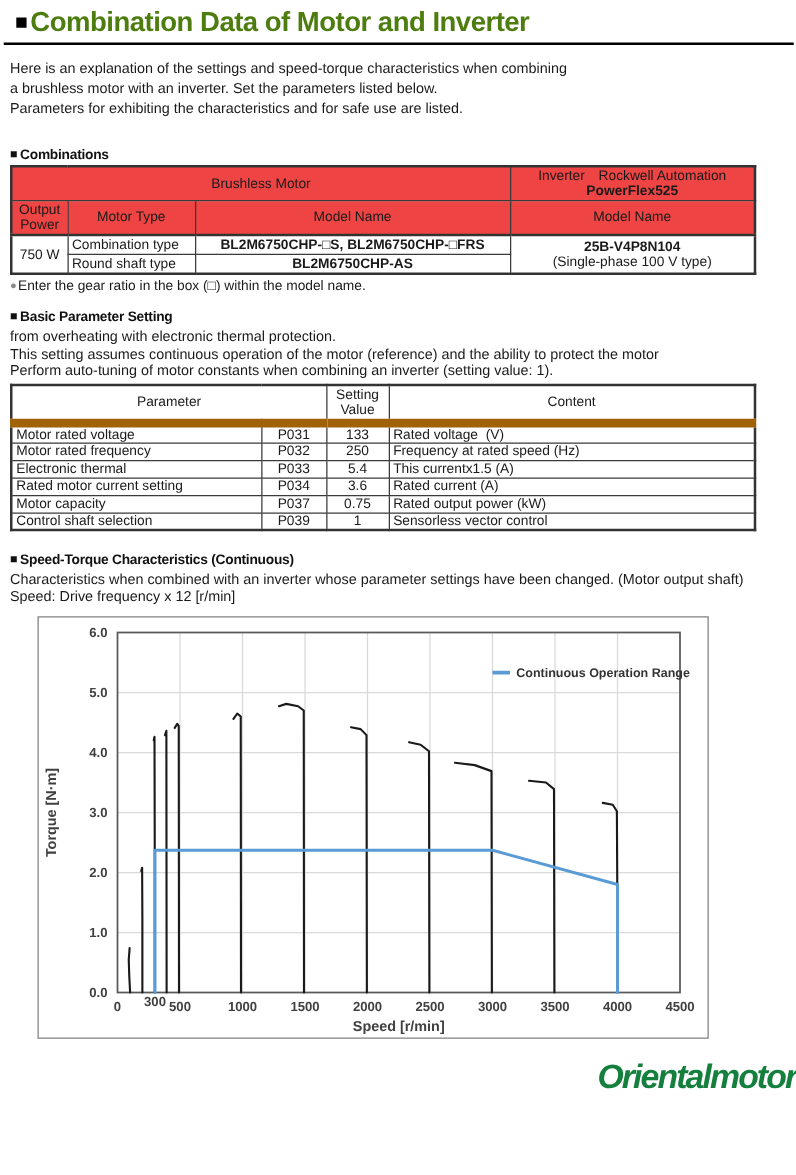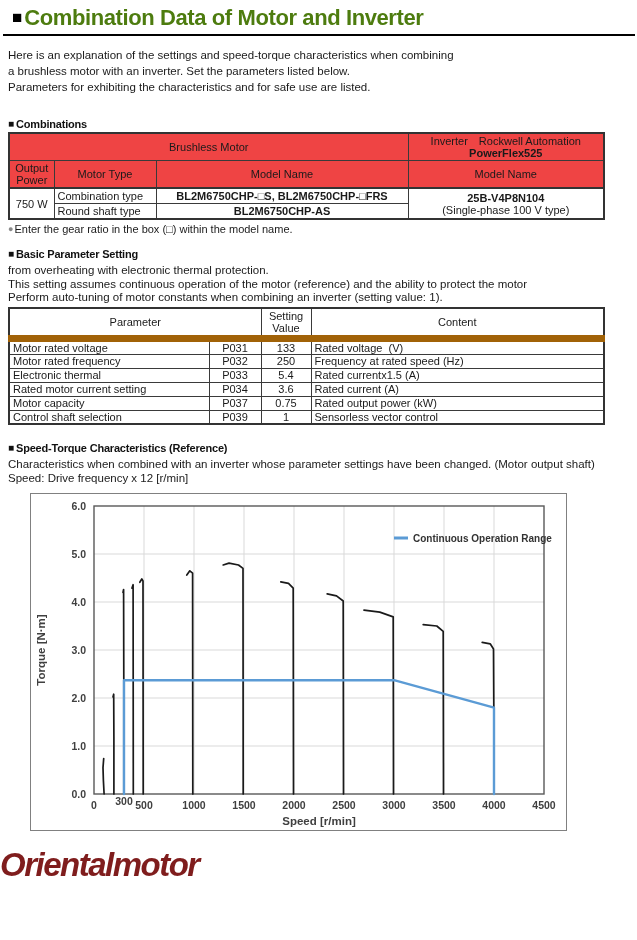--- a/index.html
+++ b/index.html
@@ -45,22 +45,22 @@
   .desc { margin:2px 0 0 8px; font-size:11.5px; line-height:13.5px; }
   .t-param { margin-top:2px; }
   .t-param tr.hdr td { height:27px; text-align:center; border-bottom:7px solid #a16207; }
   .t-param tr.data td { height:14px; padding:0 3px; }
 
   
   .chart-box { margin:8px 0 0 30px; width:537px; height:338px; border:1px solid #808080; position:relative; background:#fff; }
   .chart-box svg { display:block; }
 
   
-  .logo { margin-top:15px; text-align:left; font-size:33px; font-weight:bold; font-style:italic;
-          letter-spacing:-1.5px; color:#7f1d1d; }
+  .logo { margin-top:15px; text-align:right; font-size:27px; font-weight:bold; font-style:italic;
+          letter-spacing:-1.5px; color:#15803d; }
 </style>
 </head>
 <body>
 
 <div class="title-wrap">
   <span class="title-sq">■</span><span class="title-text">Combination Data of Motor and Inverter</span>
 </div>
 
 <div class="intro">
   <div>Here is an explanation of the settings and speed-torque characteristics when combining</div>
@@ -147,21 +147,21 @@
       <tr class="data">
         <td>Motor rated frequency</td>
         <td class="c-center">P032</td>
         <td class="c-center">250</td>
         <td class="pre">Frequency at rated speed (Hz)</td>
       </tr>
       <tr class="data">
         <td>Electronic thermal</td>
         <td class="c-center">P033</td>
         <td class="c-center">5.4</td>
-        <td class="pre">Rated currentx1.5 (A)</td>
+        <td class="pre">This currentx1.5 (A)</td>
       </tr>
       <tr class="data">
         <td>Rated motor current setting</td>
         <td class="c-center">P034</td>
         <td class="c-center">3.6</td>
         <td class="pre">Rated current (A)</td>
       </tr>
       <tr class="data">
         <td>Motor capacity</td>
         <td class="c-center">P037</td>
@@ -171,21 +171,21 @@
       <tr class="data">
         <td>Control shaft selection</td>
         <td class="c-center">P039</td>
         <td class="c-center">1</td>
         <td class="pre">Sensorless vector control</td>
       </tr>
     </tbody>
 </table>
 
 <div class="sec-h sec-torque">
-  <span class="sec-sq">■</span><span class="sec-text">Speed-Torque Characteristics (Reference)</span>
+  <span class="sec-sq">■</span><span class="sec-text">Speed-Torque Characteristics (Continuous)</span>
 </div>
 
 <div class="desc">
   <div>Characteristics when combined with an inverter whose parameter settings have been changed. (Motor output shaft)</div>
   <div>Speed: Drive frequency x 12 [r/min]</div>
 </div>
 
 <div class="chart-box">
   <svg id="chart-svg" width="535" height="336" viewBox="0 0 535 336">
       <line x1="63" x2="513" y1="252" y2="252" stroke="#d9d9d9" stroke-width="1"></line>

